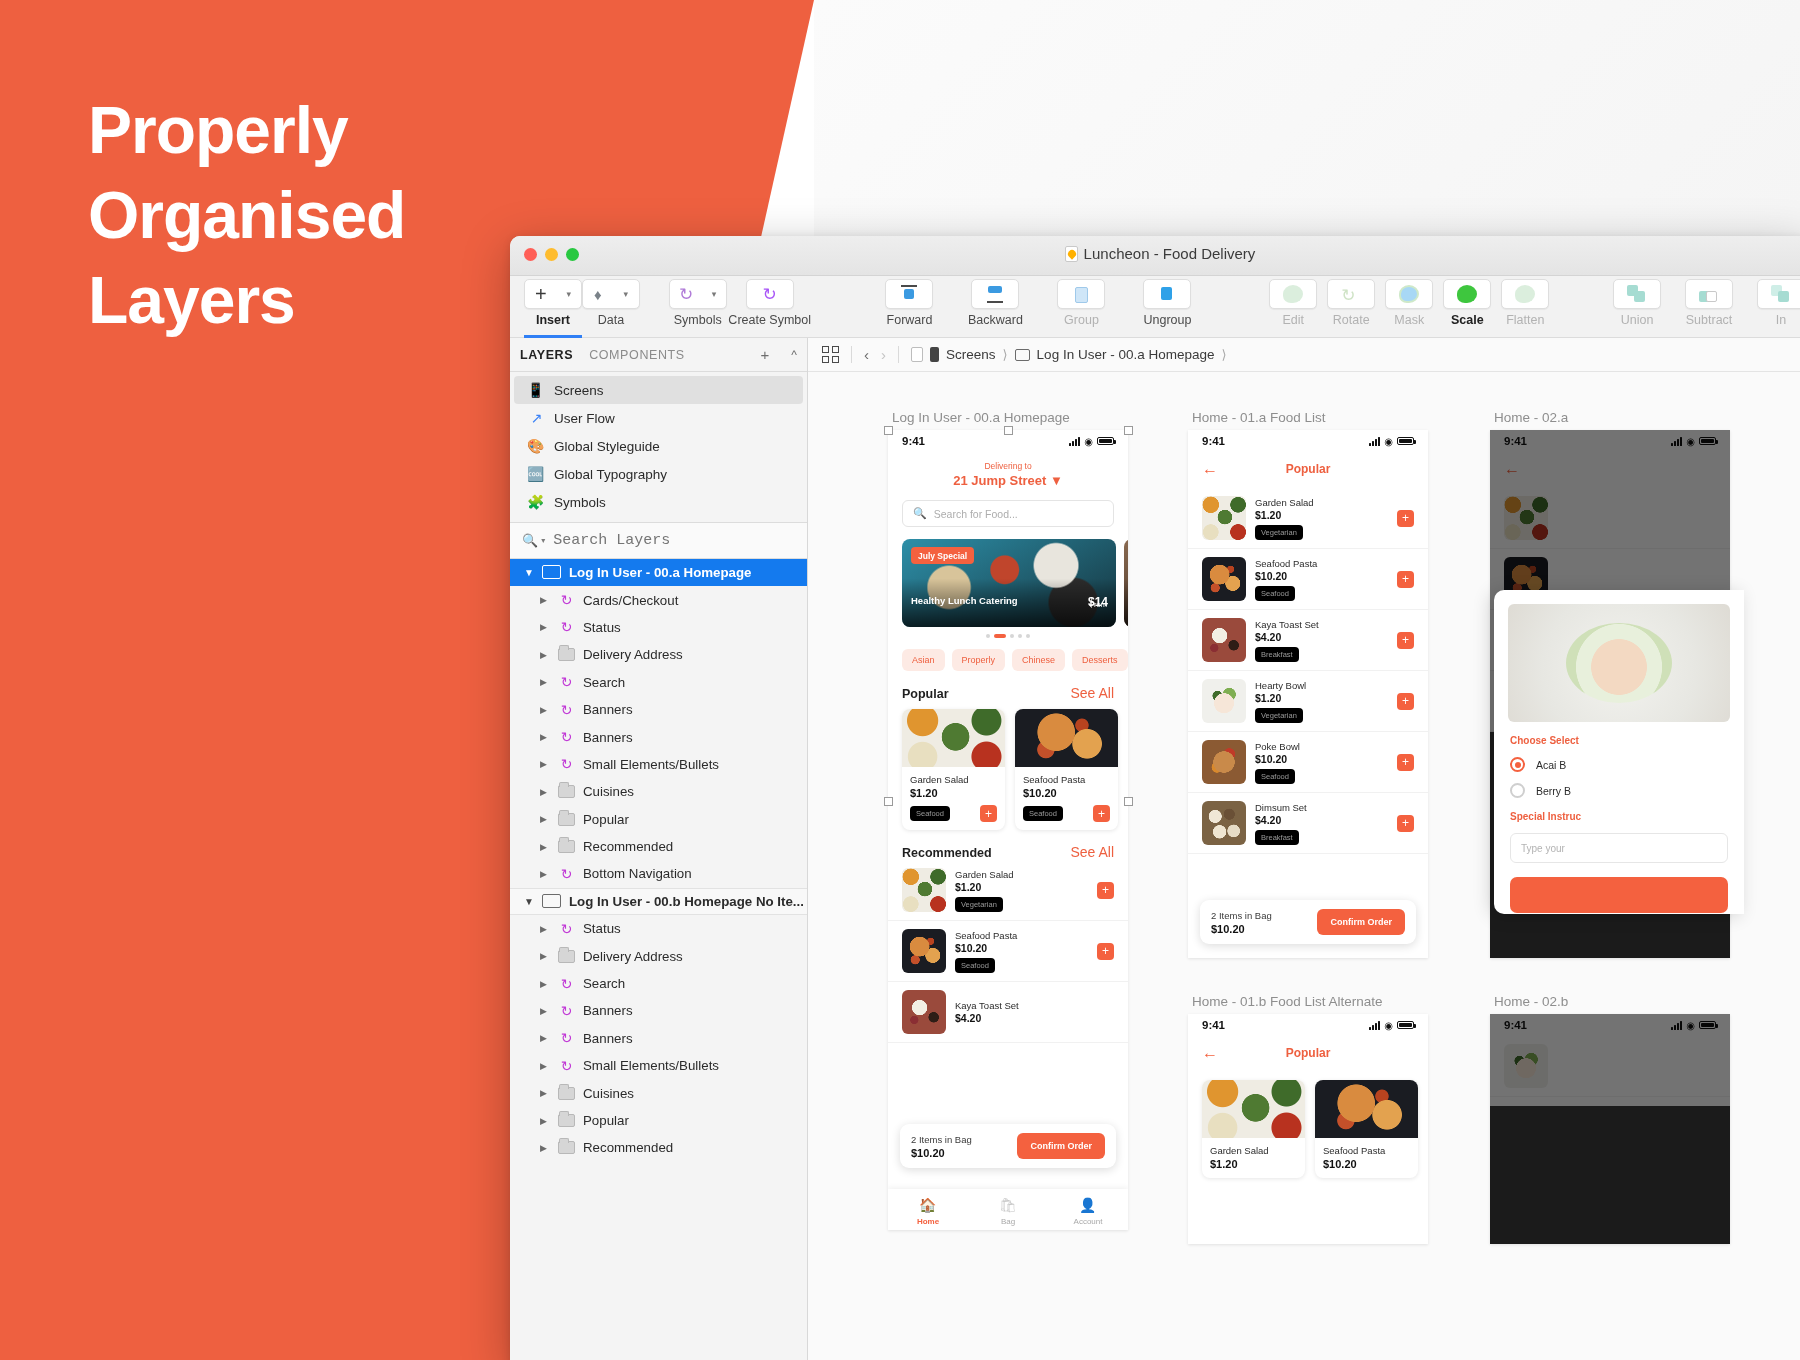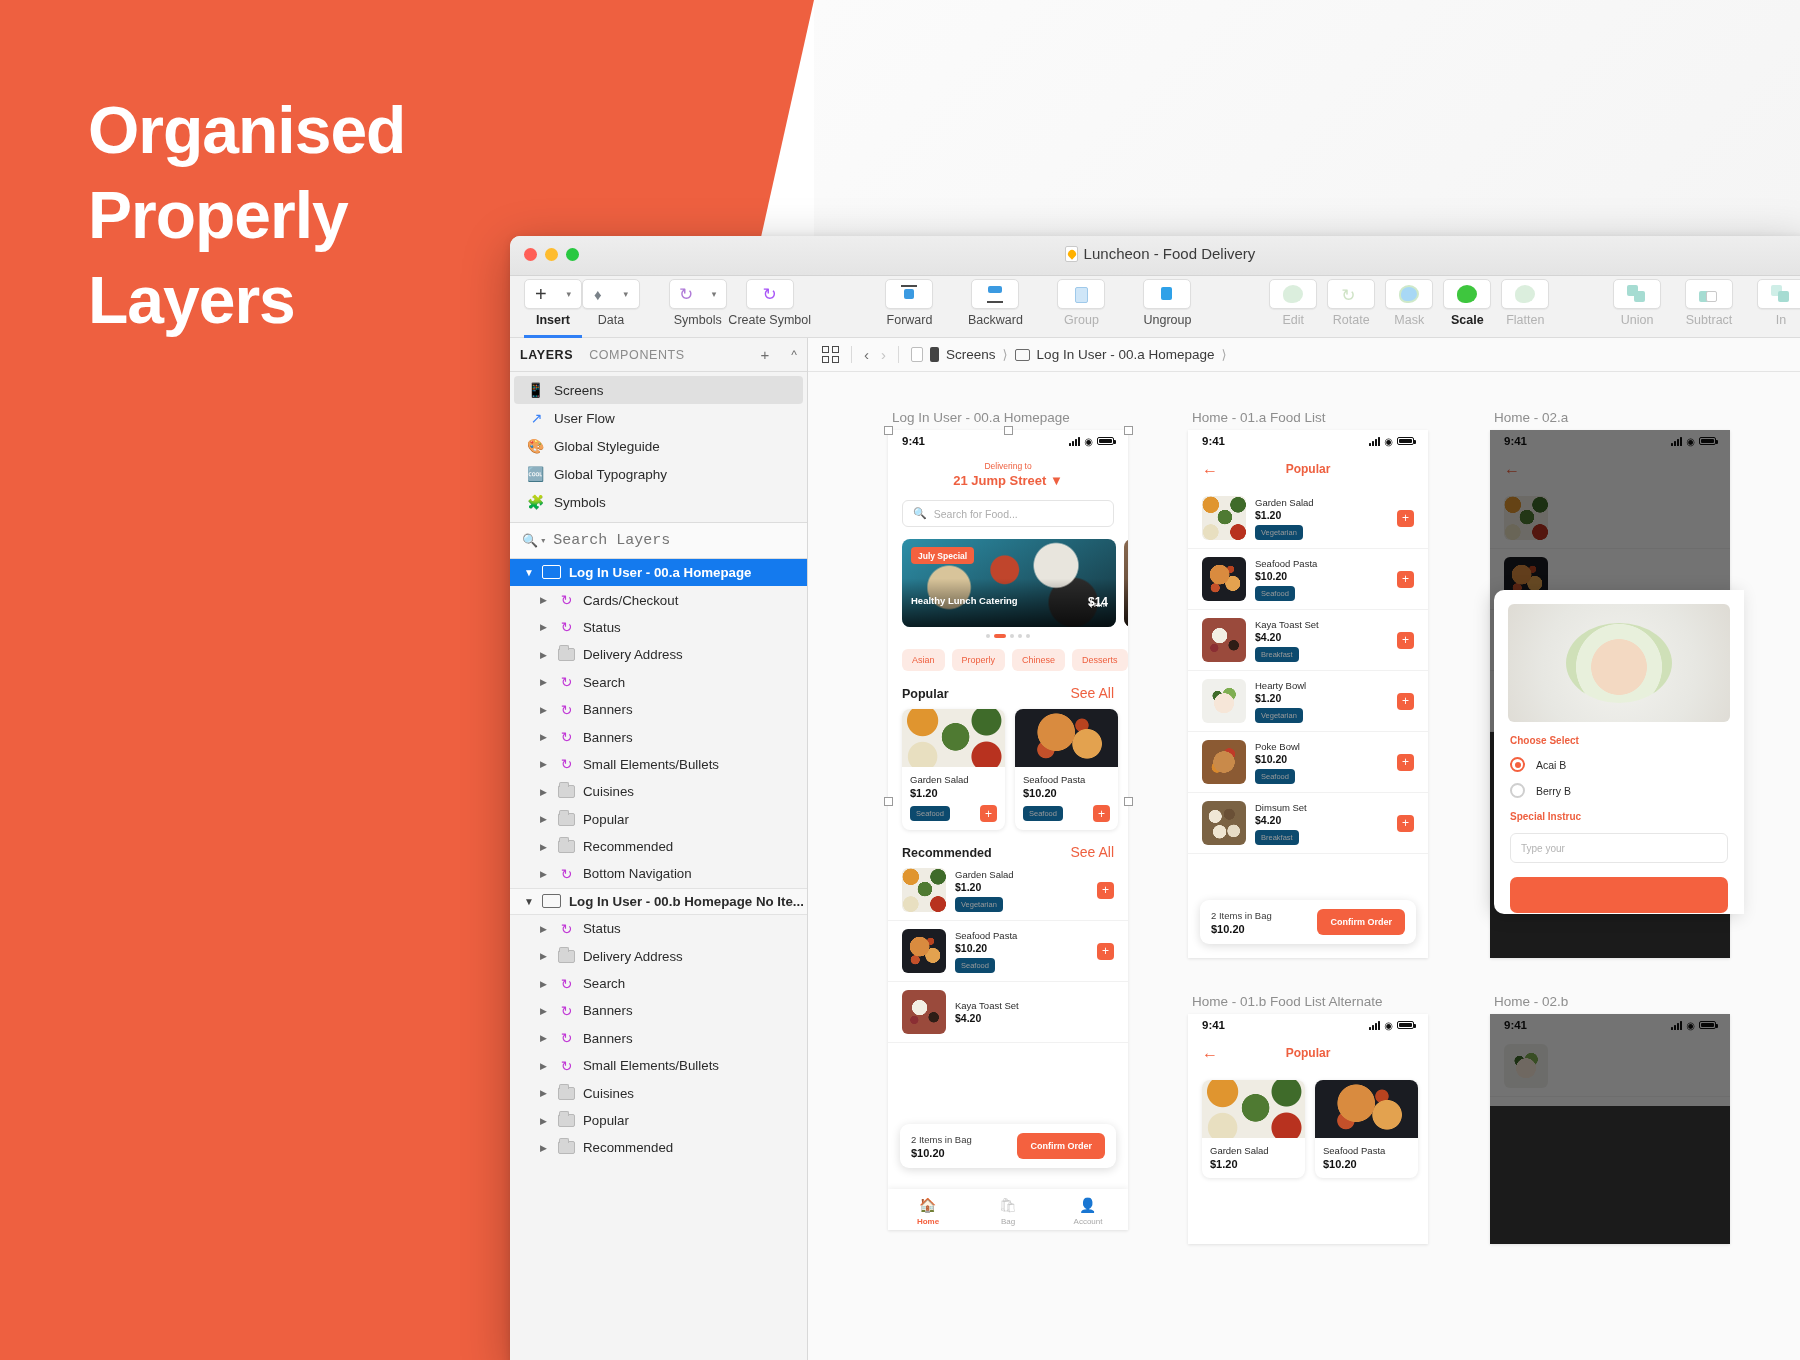--- a/index.html
+++ b/index.html
@@ -264,21 +264,21 @@
   .sec-head .t { font-size: 12.5px; font-weight:bold; color:#1f1f1f;}
   .sec-head .a { font-size: 14px; color:#ee6040;}
 
   .cards { display:flex; gap:10px; margin:8px 0 0 14px; }
   .card { width: 103px; background:#fff; border-radius:8px; box-shadow:0 1px 4px rgba(0,0,0,0.10); overflow:hidden; flex:none;}
   .card .img { height: 58px; }
   .card .body { padding: 7px 8px 8px; }
   .card .nm { font-size: 9.5px; color:#2b2b2b;}
   .card .pr { font-size: 11px; font-weight:bold; color:#111; margin-top:2px;}
   .card .foot { display:flex; align-items:center; justify-content:space-between; margin-top:6px;}
-  .tagpill { background:#0c4a6e; color:#9a9a9a; font-size:7.5px; padding:3px 6px; border-radius:4px;}
+  .tagpill { background:#000000; color:#9a9a9a; font-size:7.5px; padding:3px 6px; border-radius:4px;}
   .plusbtn { width:17px; height:17px; background:#f4613f; border-radius:4px; color:#fff;
     display:flex; align-items:center; justify-content:center; font-size:12px; line-height:1;}
 
   .listitem { display:flex; align-items:center; gap:9px; padding:8px 14px; border-bottom:1px solid #f1f1f1;}
   .listitem .th { width:44px; height:44px; border-radius:6px; flex:none; }
   .listitem .meta { flex:1; }
   .listitem .nm { font-size:9.5px; color:#2b2b2b;}
   .listitem .pr { font-size:10.5px; font-weight:bold; color:#111; margin-top:1px;}
   .listitem .tagpill { display:inline-block; margin-top:4px;}
 
@@ -364,22 +364,22 @@
       radial-gradient(circle at 72% 30%, #e8e5dd 0 13%, transparent 14%),
       radial-gradient(circle at 80% 72%, #2c2c2c 0 13%, transparent 14%),
       linear-gradient(150deg,#2d8fa8,#15333d); }
 </style>
 </head>
 <body>
 
 <div id="backdrop"></div>
 <div id="promo"></div>
 <div id="promo-text">
+  <div>Properly</div>
   <div>Organised</div>
-  <div>Properly</div>
   <div>Layers</div>
 </div>
 
 <div id="appwin">
 
   <div id="titlebar">
     <div class="lights">
       <span class="light lred"></span>
       <span class="light lyel"></span>
       <span class="light lgrn"></span>

